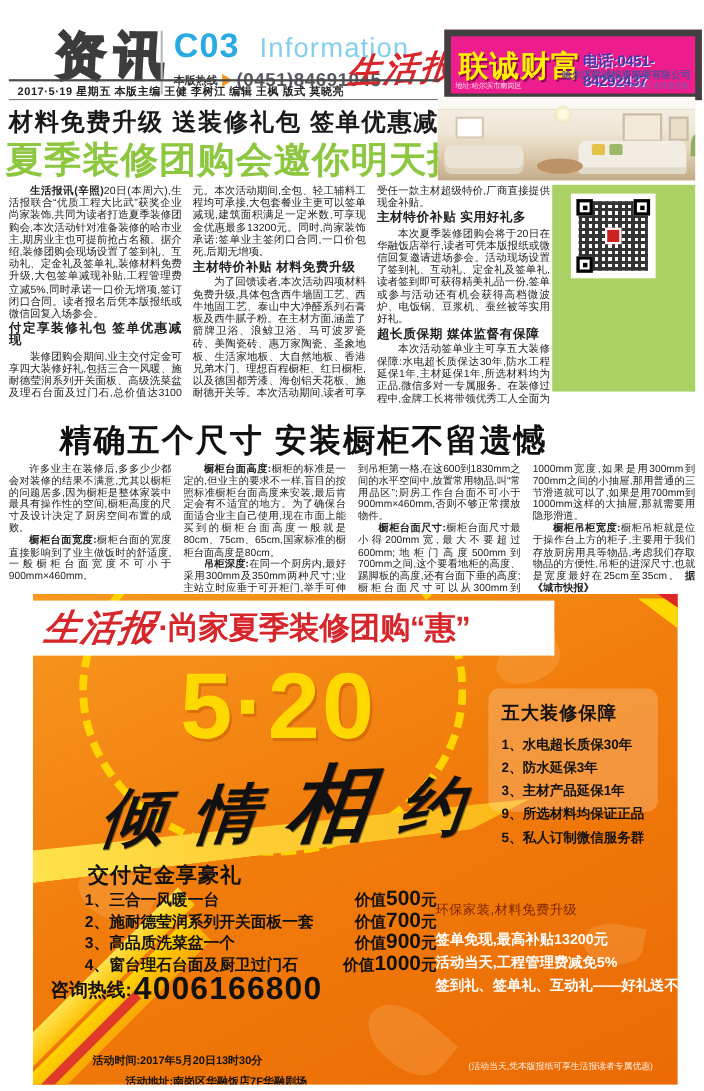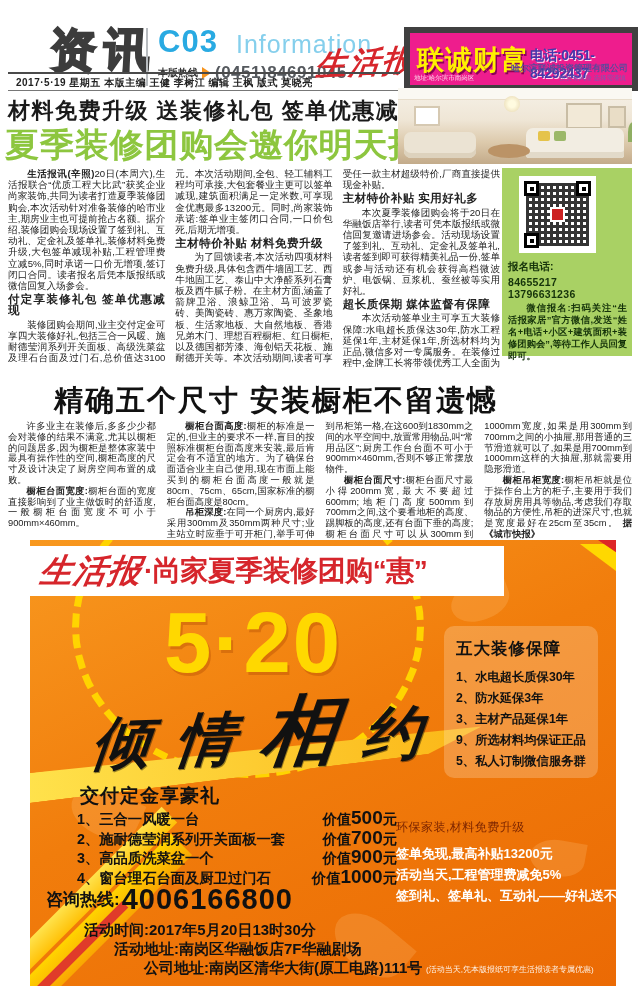--- a/index.html
+++ b/index.html
@@ -101,40 +101,40 @@
   #ad-date { left:58px; top:54px; width:330px; text-align:center; font-size:85px; font-weight:900;
              color:#ffd800; letter-spacing:2px; text-shadow:2px 3px 0 rgba(170,70,0,.35); z-index:2; }
   #ad-swoosh { left:-16px; top:206px; width:470px; height:30px; z-index:1;
                background:linear-gradient(90deg,#ffe34d,#fbb616);
                clip-path:polygon(0 0,100% 30%,88% 100%,0 100%); transform:rotate(-7deg); }
   #ad-slogan { left:46px; top:142px; width:368px; text-align:center; font-size:58px; font-weight:900;
                color:#111; font-style:italic; transform:skew(-8deg) rotate(-2deg); letter-spacing:5px; z-index:3;
                text-shadow:1px 1px 0 rgba(0,0,0,.4); }
   #ad-slogan .big { font-size:76px; }
 
-  #ad-guarantee { left:414px; top:86px; width:154px; height:152px; background:rgba(255,238,214,.25);
+  #ad-guarantee { left:414px; top:86px; width:154px; height:112px; background:rgba(255,238,214,.25);
                   border-radius:10px; padding:12px 10px 0 12px; z-index:2; }
   #ad-guarantee h3 { font-size:16.5px; font-weight:900; color:#111; letter-spacing:1px; margin-bottom:7px; }
   #ad-guarantee li { list-style:none; font-size:12.3px; line-height:21px; font-weight:800; color:#111; white-space:nowrap; }
 
   #ad-gift-title { left:50px; top:243px; font-size:19px; font-weight:900; color:#111; letter-spacing:1px; z-index:3; }
   #ad-gifts { left:47px; top:267px; width:320px; z-index:3; }
   .gift-row { position:static !important; display:flex; justify-content:space-between; align-items:baseline; height:19.5px; }
   .gift-name { font-size:14.3px; font-weight:800; color:#111; white-space:nowrap; }
   .gift-val { font-size:14.3px; font-weight:800; color:#111; white-space:nowrap; }
   .gift-val b { font-size:19px; font-weight:900; }
 
   #ad-eco-title { left:366px; top:279px; font-size:12px; font-weight:400; color:#7d2600; letter-spacing:.5px; z-index:3; }
   #ad-eco { left:366px; top:303px; width:228px; z-index:3; }
   #ad-eco div { position:static !important; font-size:13px; line-height:21px; font-weight:800; color:#fff; white-space:nowrap; }
 
   #ad-hotline { left:16px; top:345px; display:flex; align-items:flex-end; gap:2px; z-index:3; }
   #ad-hotline-label { font-size:17px; font-weight:900; color:#111; line-height:26px; }
   #ad-hotline-num { font-size:29px; font-weight:900; color:#111; letter-spacing:1px; line-height:28px; }
-  .ad-line { font-size:15px; font-weight:800; color:#111; white-space:nowrap; z-index:3; }
+  .ad-line { font-size:10px; font-weight:800; color:#111; white-space:nowrap; z-index:3;margin-top:36px; }
   #ad-line-time { left:54px; top:381px; }
   #ad-line-venue { left:84px; top:400px; }
   #ad-line-addr { left:114px; top:419px; }
   #ad-note { left:396px; top:424px; font-size:8px; color:rgba(255,255,255,.9); z-index:3; }
 
   #rib1 { left:-74px; top:352px; width:250px; height:22px; background:linear-gradient(#ffe34d,#ffc107);
           transform:rotate(-45deg); z-index:2; }
   #rib2 { left:-96px; top:392px; width:290px; height:30px; background:linear-gradient(#ffd400,#f9a602);
           transform:rotate(-45deg); z-index:2; }
   #rib3 { left:-50px; top:420px; width:170px; height:9px; background:#e03b2a; transform:rotate(-45deg); z-index:2; }
@@ -197,25 +197,20 @@
   </div>
 
   <div class="abs" id="a1-green">
     <div id="qr-tile">
       <div id="qr-cells"></div>
       <div class="qr-eye" id="qr-eye-tl"></div>
       <div class="qr-eye" id="qr-eye-tr"></div>
       <div class="qr-eye" id="qr-eye-bl"></div>
       <div id="qr-logo"></div>
     </div>
-    <div id="green-text">
-      <div id="green-phone-label">报名电话:</div>
-      <div id="green-phone-nums">84655217 13796631236</div>
-      <div id="green-wechat">微信报名:扫码关注“生活报家居”官方微信,发送“姓名+电话+小区+建筑面积+装修团购会”,等待工作人员回复即可。</div>
-    </div>
   </div>
 
   <div class="abs" id="a2-title">精确五个尺寸 安装橱柜不留遗憾</div>
   <div class="abs" id="a2-text">
     <p>许多业主在装修后,多多少少都会对装修的结果不满意,尤其以橱柜的问题居多,因为橱柜是整体家装中最具有操作性的空间,橱柜高度的尺寸及设计决定了厨房空间布置的成败。</p>
     <p><b>橱柜台面宽度:</b><span>橱柜台面的宽度直接影响到了业主做饭时的舒适度,一般橱柜台面宽度不可小于900mm×460mm。</span></p>
     <p><b>橱柜台面高度:</b><span>橱柜的标准是一定的,但业主的要求不一样,盲目的按照标准橱柜台面高度来安装,最后肯定会有不适宜的地方。为了确保台面适合业主自己使用,现在市面上能买到的橱柜台面高度一般就是80cm、75cm、65cm,国家标准的橱柜台面高度是80cm。</span></p>
     <p><b>吊柜深度:</b><span>在同一个厨房内,最好采用300mm及350mm两种尺寸;业主站立时应垂于可开柜门,举手可伸到吊柜第一格,在这600到1830mm之间的水平空间中,放置常用物品,叫“常用品区”;厨房工作台台面不可小于900mm×460mm,否则不够正常摆放物件。</span></p>
     <p><b>橱柜台面尺寸:</b><span>橱柜台面尺寸最小得200mm宽,最大不要超过600mm;地柜门高度500mm到700mm之间,这个要看地柜的高度、踢脚板的高度,还有台面下垂的高度;橱柜台面尺寸可以从300mm到1000mm宽度,如果是用300mm到700mm之间的小抽屉,那用普通的三节滑道就可以了,如果是用700mm到1000mm这样的大抽屉,那就需要用隐形滑道。</span></p>
     <p><b>橱柜吊柜宽度:</b><span>橱柜吊柜就是位于操作台上方的柜子,主要用于我们存放厨房用具等物品,考虑我们存取物品的方便性,吊柜的进深尺寸,也就是宽度最好在25cm至35cm。</span> <b>据《城市快报》</b></p>

